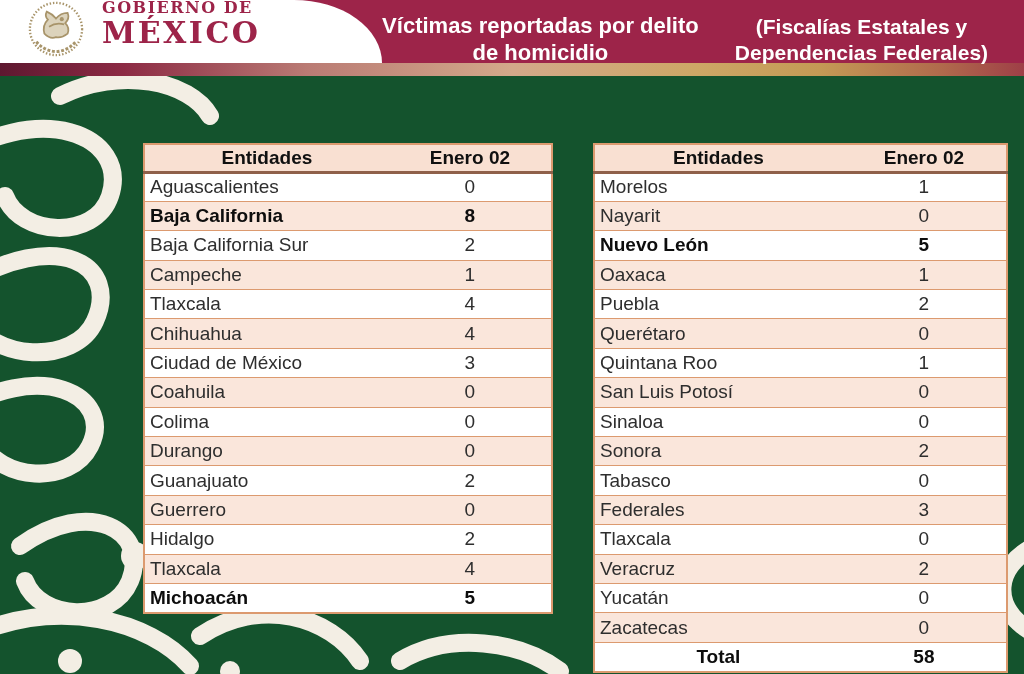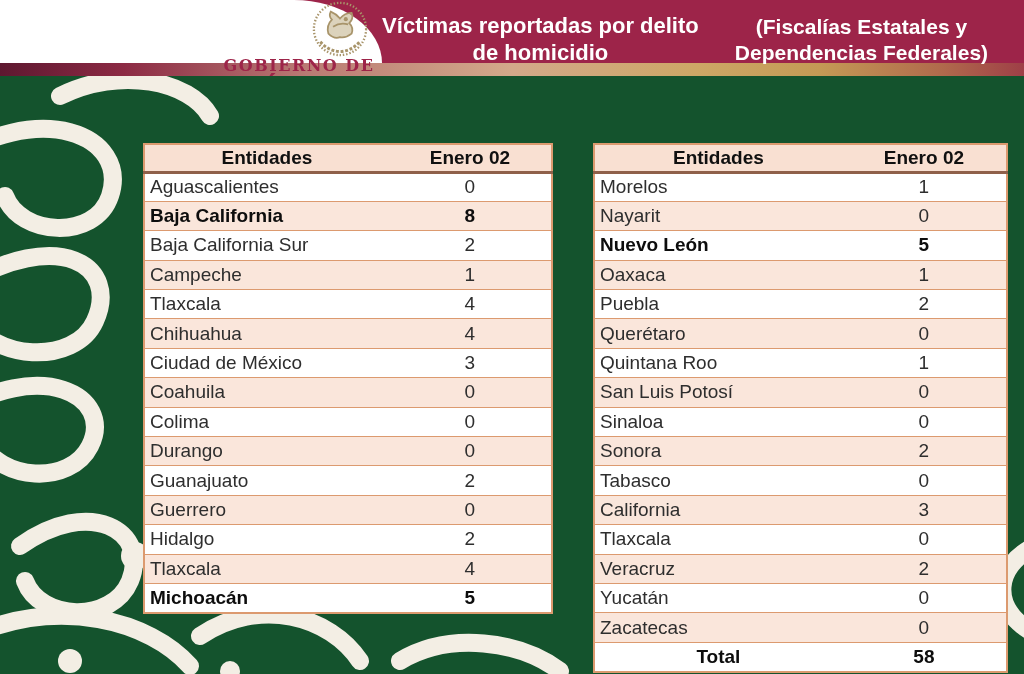--- a/index.html
+++ b/index.html
@@ -14,21 +14,21 @@
     --text-dark:#2e2e2e;
   }
   *{margin:0;padding:0;box-sizing:border-box;}
   body{width:1024px;height:674px;overflow:hidden;background:#fff;
        font-family:"Liberation Sans",sans-serif;}
   .page{position:relative;width:1024px;height:674px;background:#fff;overflow:hidden;}
 
   
   .header-bar{position:relative;width:100%;height:63px;background:var(--maroon);}
   .logo-plate{position:absolute;left:0;top:0;width:382px;height:63px;background:#fff;
-              border-top-right-radius:95px 68px;display:flex;align-items:flex-end;flex-direction:column;}
+              border-top-right-radius:95px 68px;display:flex;align-items:flex-start;}
   .seal{width:84px;height:58px;margin-left:14px;flex:0 0 auto;}
   .brand{margin-left:4px;color:var(--brand-text);font-family:"DejaVu Serif",serif;line-height:1.05;}
   .brand-line1{font-size:16px;font-weight:700;letter-spacing:1.5px;}
   .brand-line2{font-size:30px;font-weight:700;letter-spacing:2.5px;}
   .title-block{position:absolute;left:382px;right:0;top:0;height:79px;display:flex;
                flex-direction:row;align-items:center;justify-content:center;
                color:#fff;text-align:center;line-height:1.22;}
   .title-line1{font-size:22px;font-weight:700;}
   .title-line2{font-size:21px;font-weight:700;}
   .gradient-stripe{width:100%;height:13px;
@@ -230,21 +230,21 @@
           </tr>
           <tr>
             <td class="name">Sonora</td>
             <td class="val">2</td>
           </tr>
           <tr>
             <td class="name">Tabasco</td>
             <td class="val">0</td>
           </tr>
           <tr>
-            <td class="name">California</td>
+            <td class="name">Federales</td>
             <td class="val">3</td>
           </tr>
           <tr>
             <td class="name">Tlaxcala</td>
             <td class="val">0</td>
           </tr>
           <tr>
             <td class="name">Veracruz</td>
             <td class="val">2</td>
           </tr>

